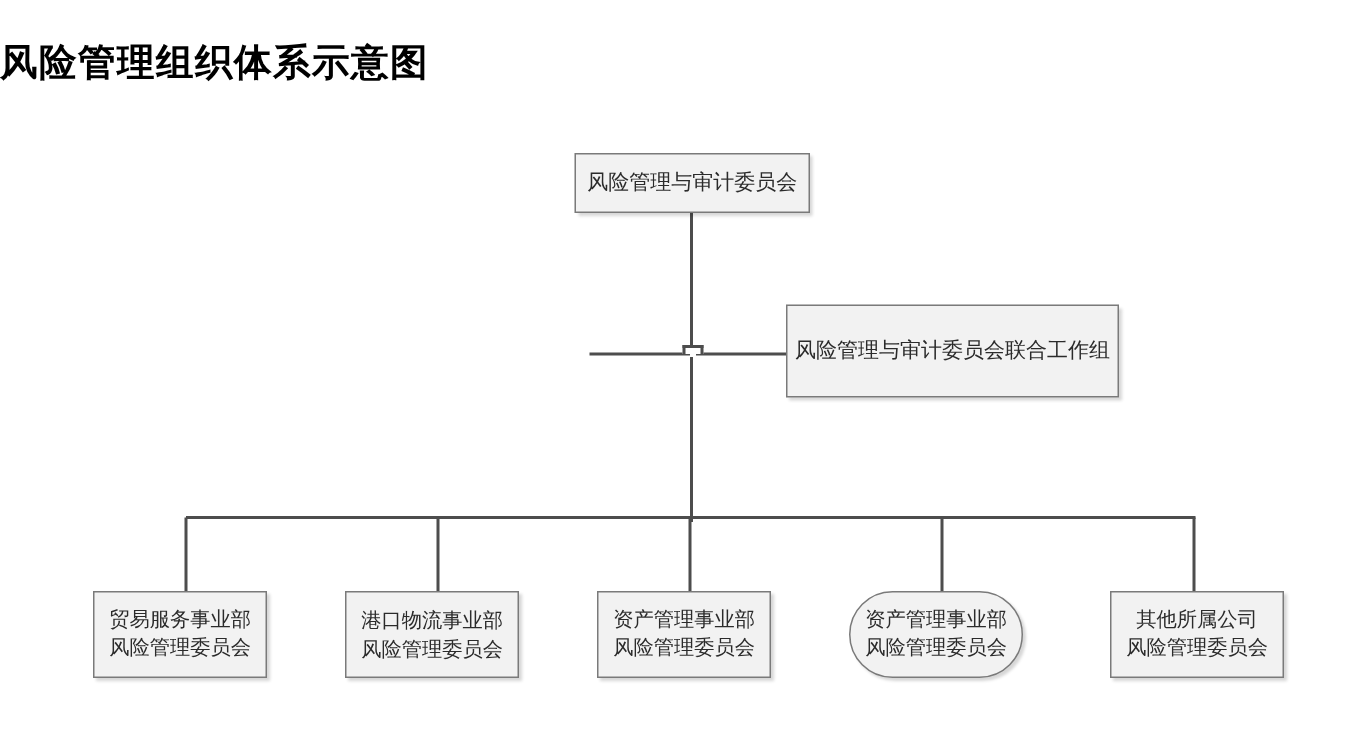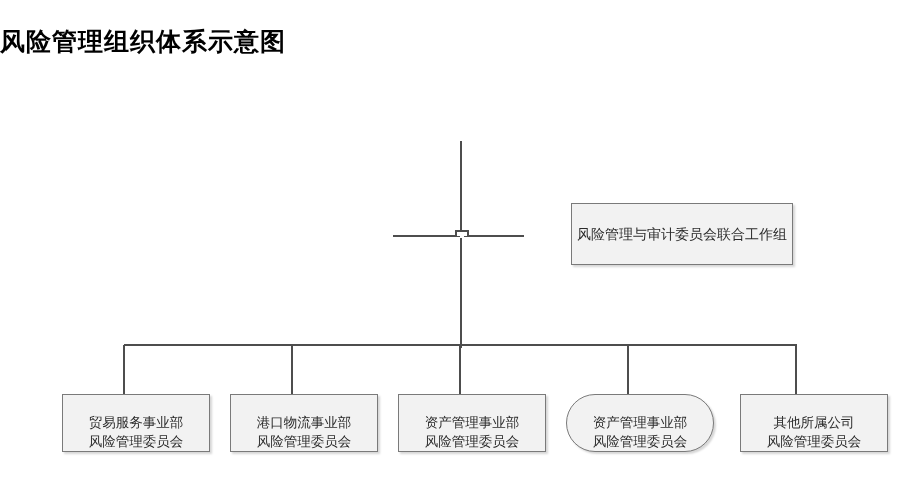--- a/index.html
+++ b/index.html
@@ -50,29 +50,28 @@
     font-family: "DejaVu Serif", "Liberation Serif", serif;
     z-index: 5;
   }
   .node .lines {
     display: block;
     white-space: pre-line;
   }
 
   .node-root   { left: 383px; top: 102px; width: 157px; height: 40px; }
   .node-office { left: 203px; top: 203px; width: 190px; height: 62px; }
-  .node-joint  { left: 524px; top: 203px; width: 222px; height: 62px; margin-left: 47px; }
+  .node-joint  { left: 524px; top: 203px; width: 222px; height: 62px; }
 
   .node-leaf {
     top: 394px;
-    width: 148px;
+    width: 116px;
     height: 58px;
     font-size: 13.5px;
     line-height: 19px;
-    align-items: flex-end;
   }
   .leaf-0 { left: 62px;  }
   .leaf-1 { left: 230px; font-family: Liberation Serif, serif; }
   .leaf-2 { left: 398px; }
   .leaf-3 { left: 566px; border-radius: 29px; }
   .leaf-4 { left: 740px; }
 
   
   .ln {
     position: absolute;
@@ -129,20 +128,23 @@
   <div class="hop"></div>
   <div class="ln ln-v trunk-lower"></div>
 
   <div class="ln ln-h dist-bar"></div>
   <div class="ln ln-v drop drop-0"></div>
   <div class="ln ln-v drop drop-1"></div>
   <div class="ln ln-v drop drop-2"></div>
   <div class="ln ln-v drop drop-3"></div>
   <div class="ln ln-v drop drop-4"></div>
 
+  <div class="node node-root">
+    <span class="lines">风险管理与审计委员会</span>
+  </div>
 
 
   <div class="node node-joint">
     <span class="lines">风险管理与审计委员会联合工作组</span>
   </div>
 
   <div class="node node-leaf leaf-0">
     <span class="lines">贸易服务事业部
 风险管理委员会</span>
   </div>

